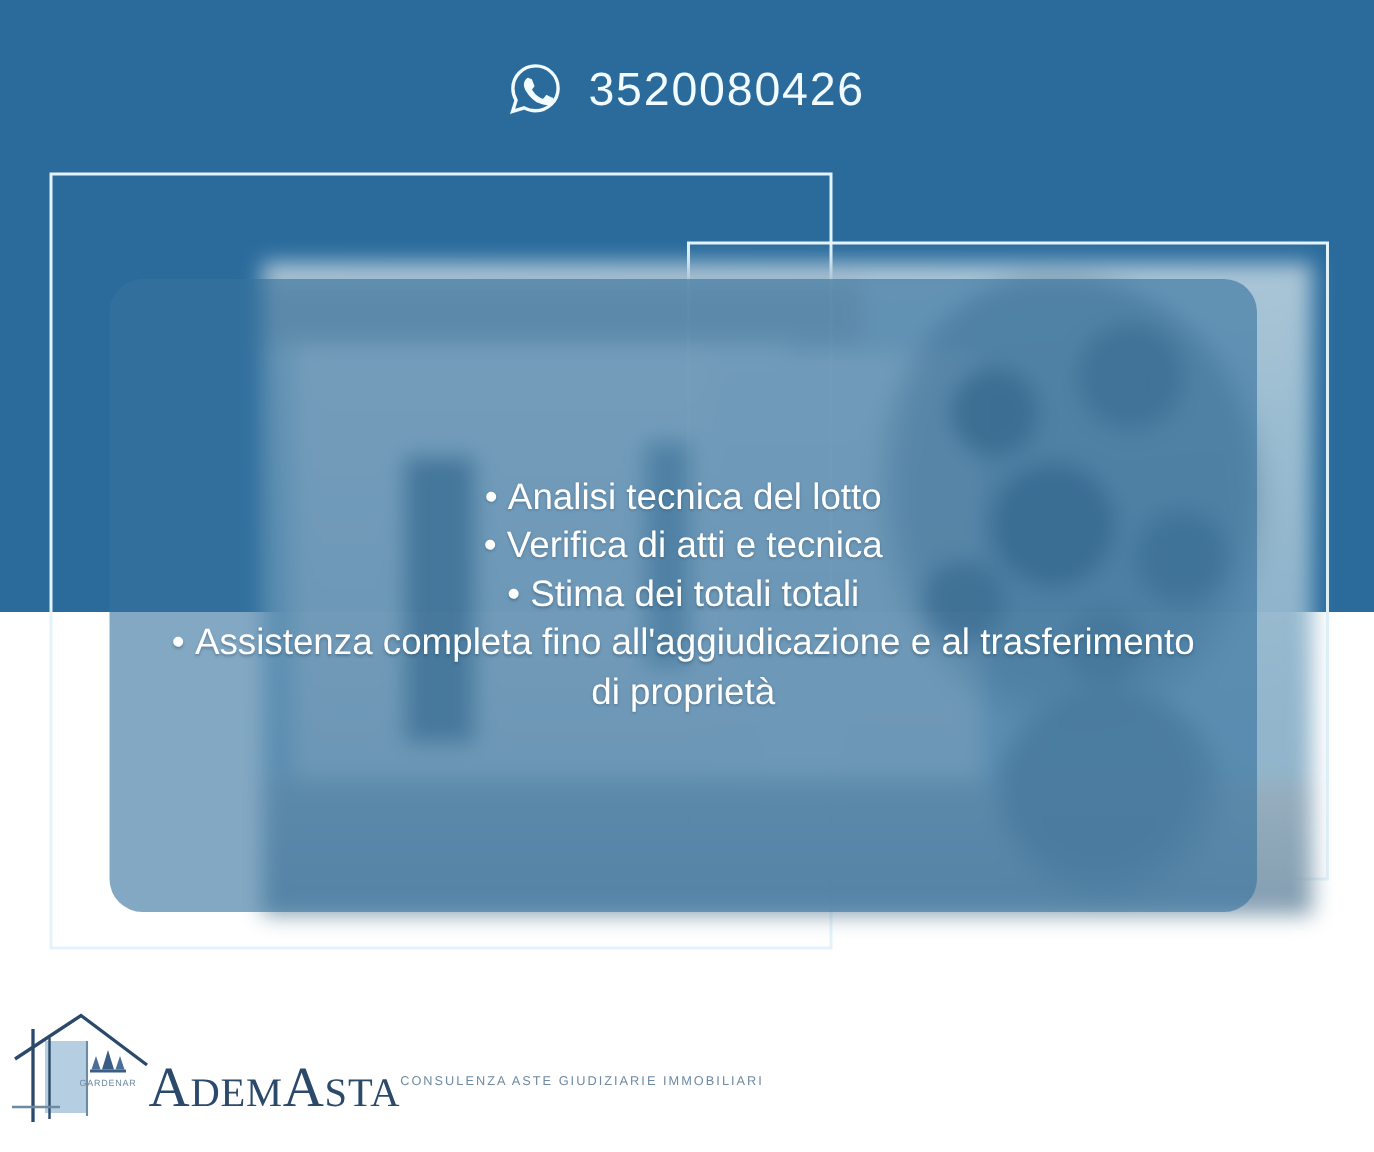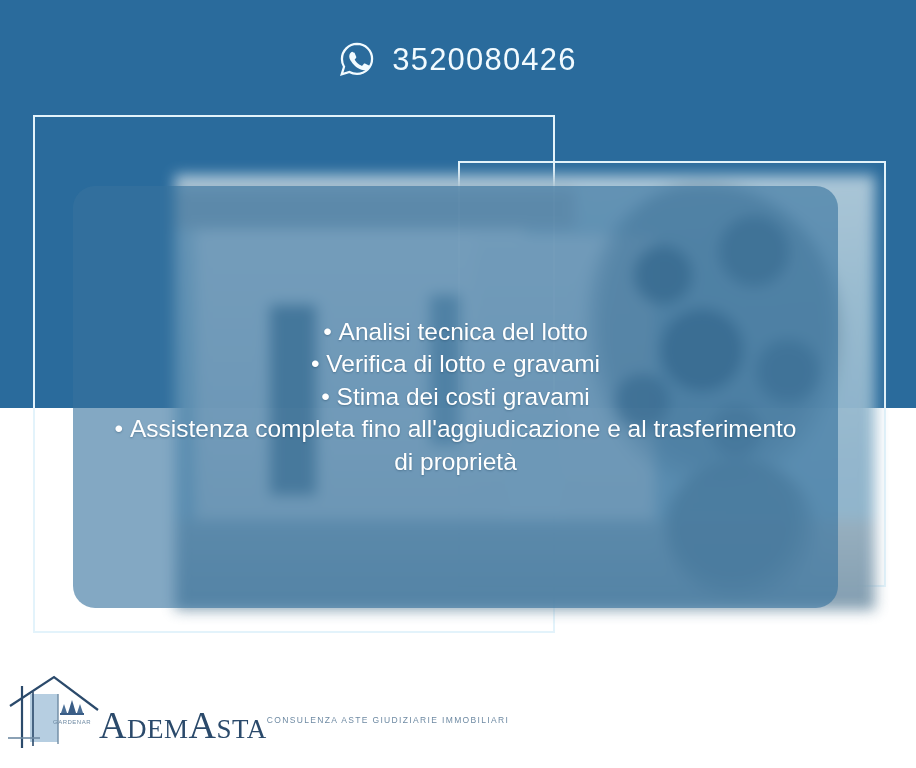--- a/index.html
+++ b/index.html
@@ -296,22 +296,22 @@
     <svg class="wa-icon" viewBox="0 0 32 32" aria-hidden="true">
       <path d="M16 2.6C8.6 2.6 2.6 8.6 2.6 16c0 2.5.7 4.9 1.9 6.9L2.4 29.6l6.9-2.1c1.9 1.1 4.2 1.7 6.7 1.7 7.4 0 13.4-6 13.4-13.4S23.4 2.6 16 2.6z" fill="none" stroke="#f2fbff" stroke-width="2"></path>
       <path d="M11.8 9.6c-.3 0-.8.1-1.2.6-.4.5-1.5 1.5-1.5 3.6s1.6 4.2 1.8 4.5c.2.3 3 4.8 7.4 6.5 3.6 1.4 4.4 1.1 5.2 1.1.8-.1 2.5-1 2.9-2 .4-1 .4-1.8.3-2-.1-.2-.4-.3-.8-.5-.4-.2-2.5-1.2-2.9-1.4-.4-.1-.7-.2-.9.2-.3.4-1.1 1.4-1.3 1.6-.2.3-.5.3-.9.1-.4-.2-1.8-.7-3.4-2.1-1.3-1.1-2.1-2.5-2.4-2.9-.2-.4 0-.6.2-.8.2-.2.4-.5.6-.7.2-.2.3-.4.4-.7.1-.3.1-.5 0-.7-.1-.2-.9-2.3-1.3-3.1-.3-.8-.6-.7-.9-.7h-.3z" fill="#f2fbff"></path>
     </svg>
     <div class="phone-number">3520080426</div>
   </div>
 
   <div class="card">
     <ul class="bullet-list">
       <li class="bullet-item">Analisi tecnica del lotto</li>
-      <li class="bullet-item">Verifica di lotto e gravami</li>
-      <li class="bullet-item">Stima dei costi gravami</li>
+      <li class="bullet-item">Verifica di atti e tecnica</li>
+      <li class="bullet-item">Stima dei totali totali</li>
       <li class="bullet-item">Assistenza completa fino all'aggiudicazione e al trasferimento di proprietà</li>
     </ul>
   </div>
 
   <div class="logo">
     <div class="logo-main">
       <div class="logo-mark">
         <svg width="105" height="78" viewBox="0 0 105 78" aria-hidden="true">
 
           <path d="M10 34 L54 5 L98 38" fill="none" stroke="#2b4a6b" stroke-width="2.2"></path>

